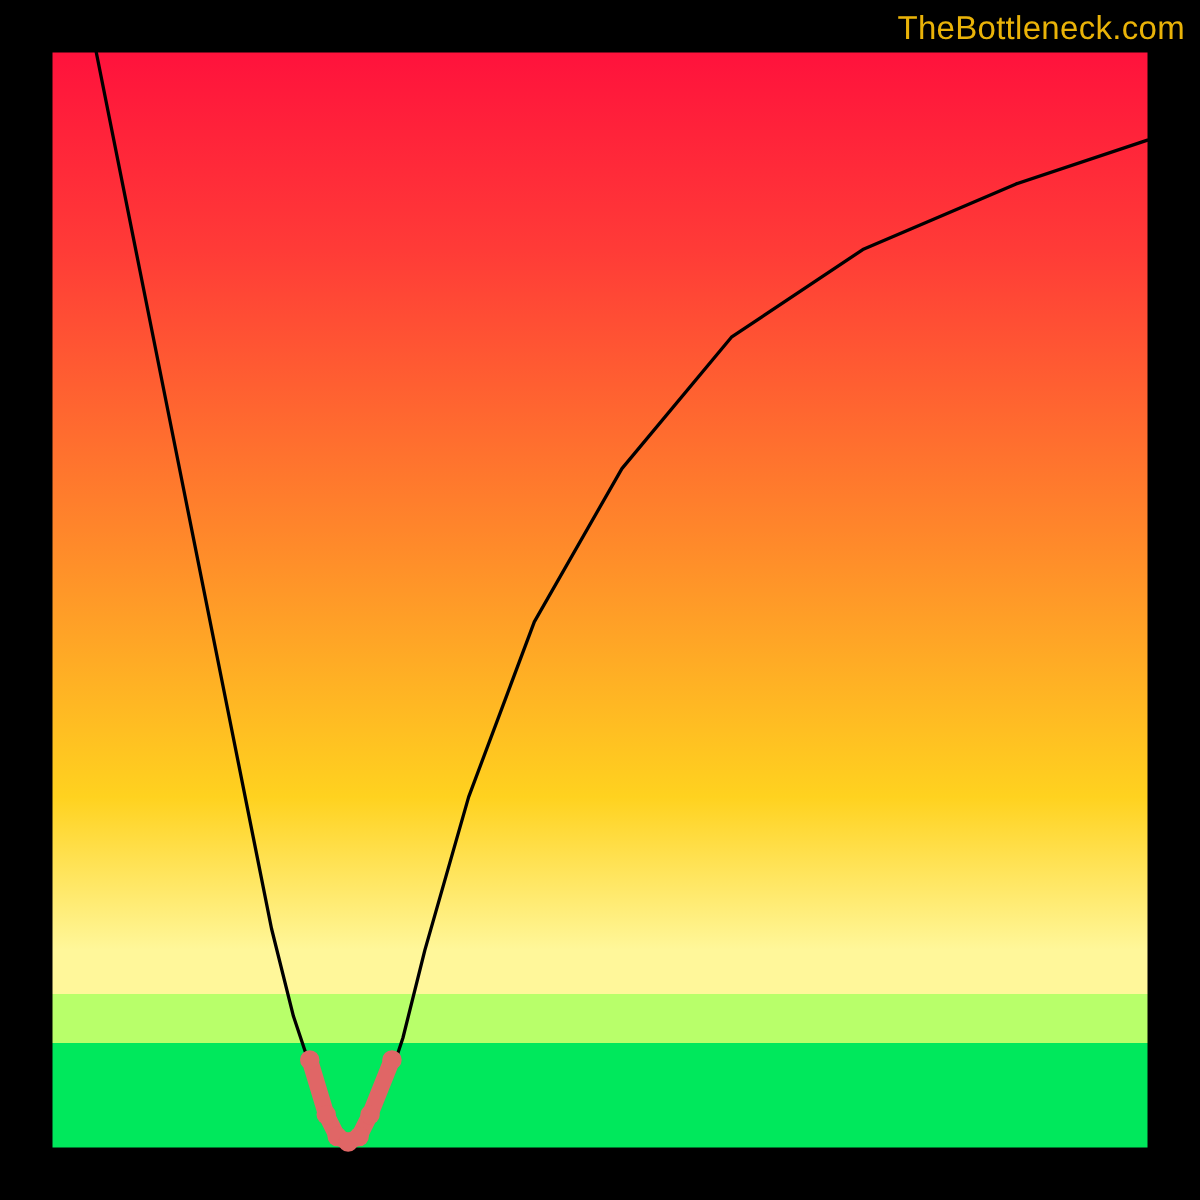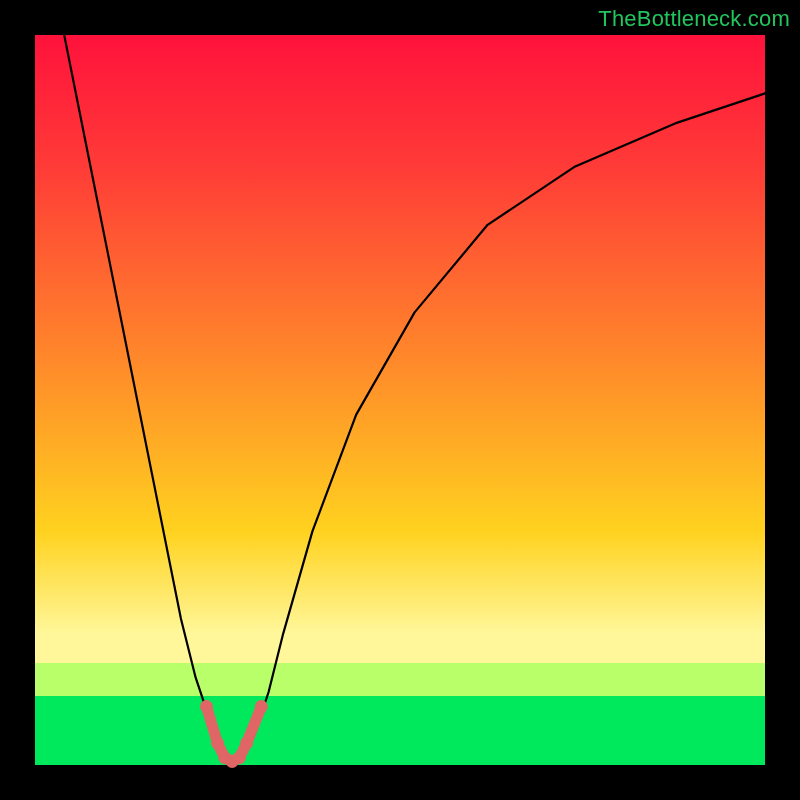--- a/index.html
+++ b/index.html
@@ -37,21 +37,21 @@
       var(--c-limeband) 86%,
       var(--c-limeband) 90.5%,
       var(--c-green) 90.5%,
       var(--c-green) 100%
     );
   }
   .watermark {
     position: absolute;
     top: 6px;
     right: 10px;
-    color: #22c55e;
+    color: #eab308;
     font-size: 22px;
     letter-spacing: 0.2px;
     font-weight: 400;
     user-select: none;
     text-align: right;
   }
   svg.curve {
     position: absolute;
     left: 0;
     top: 0;

